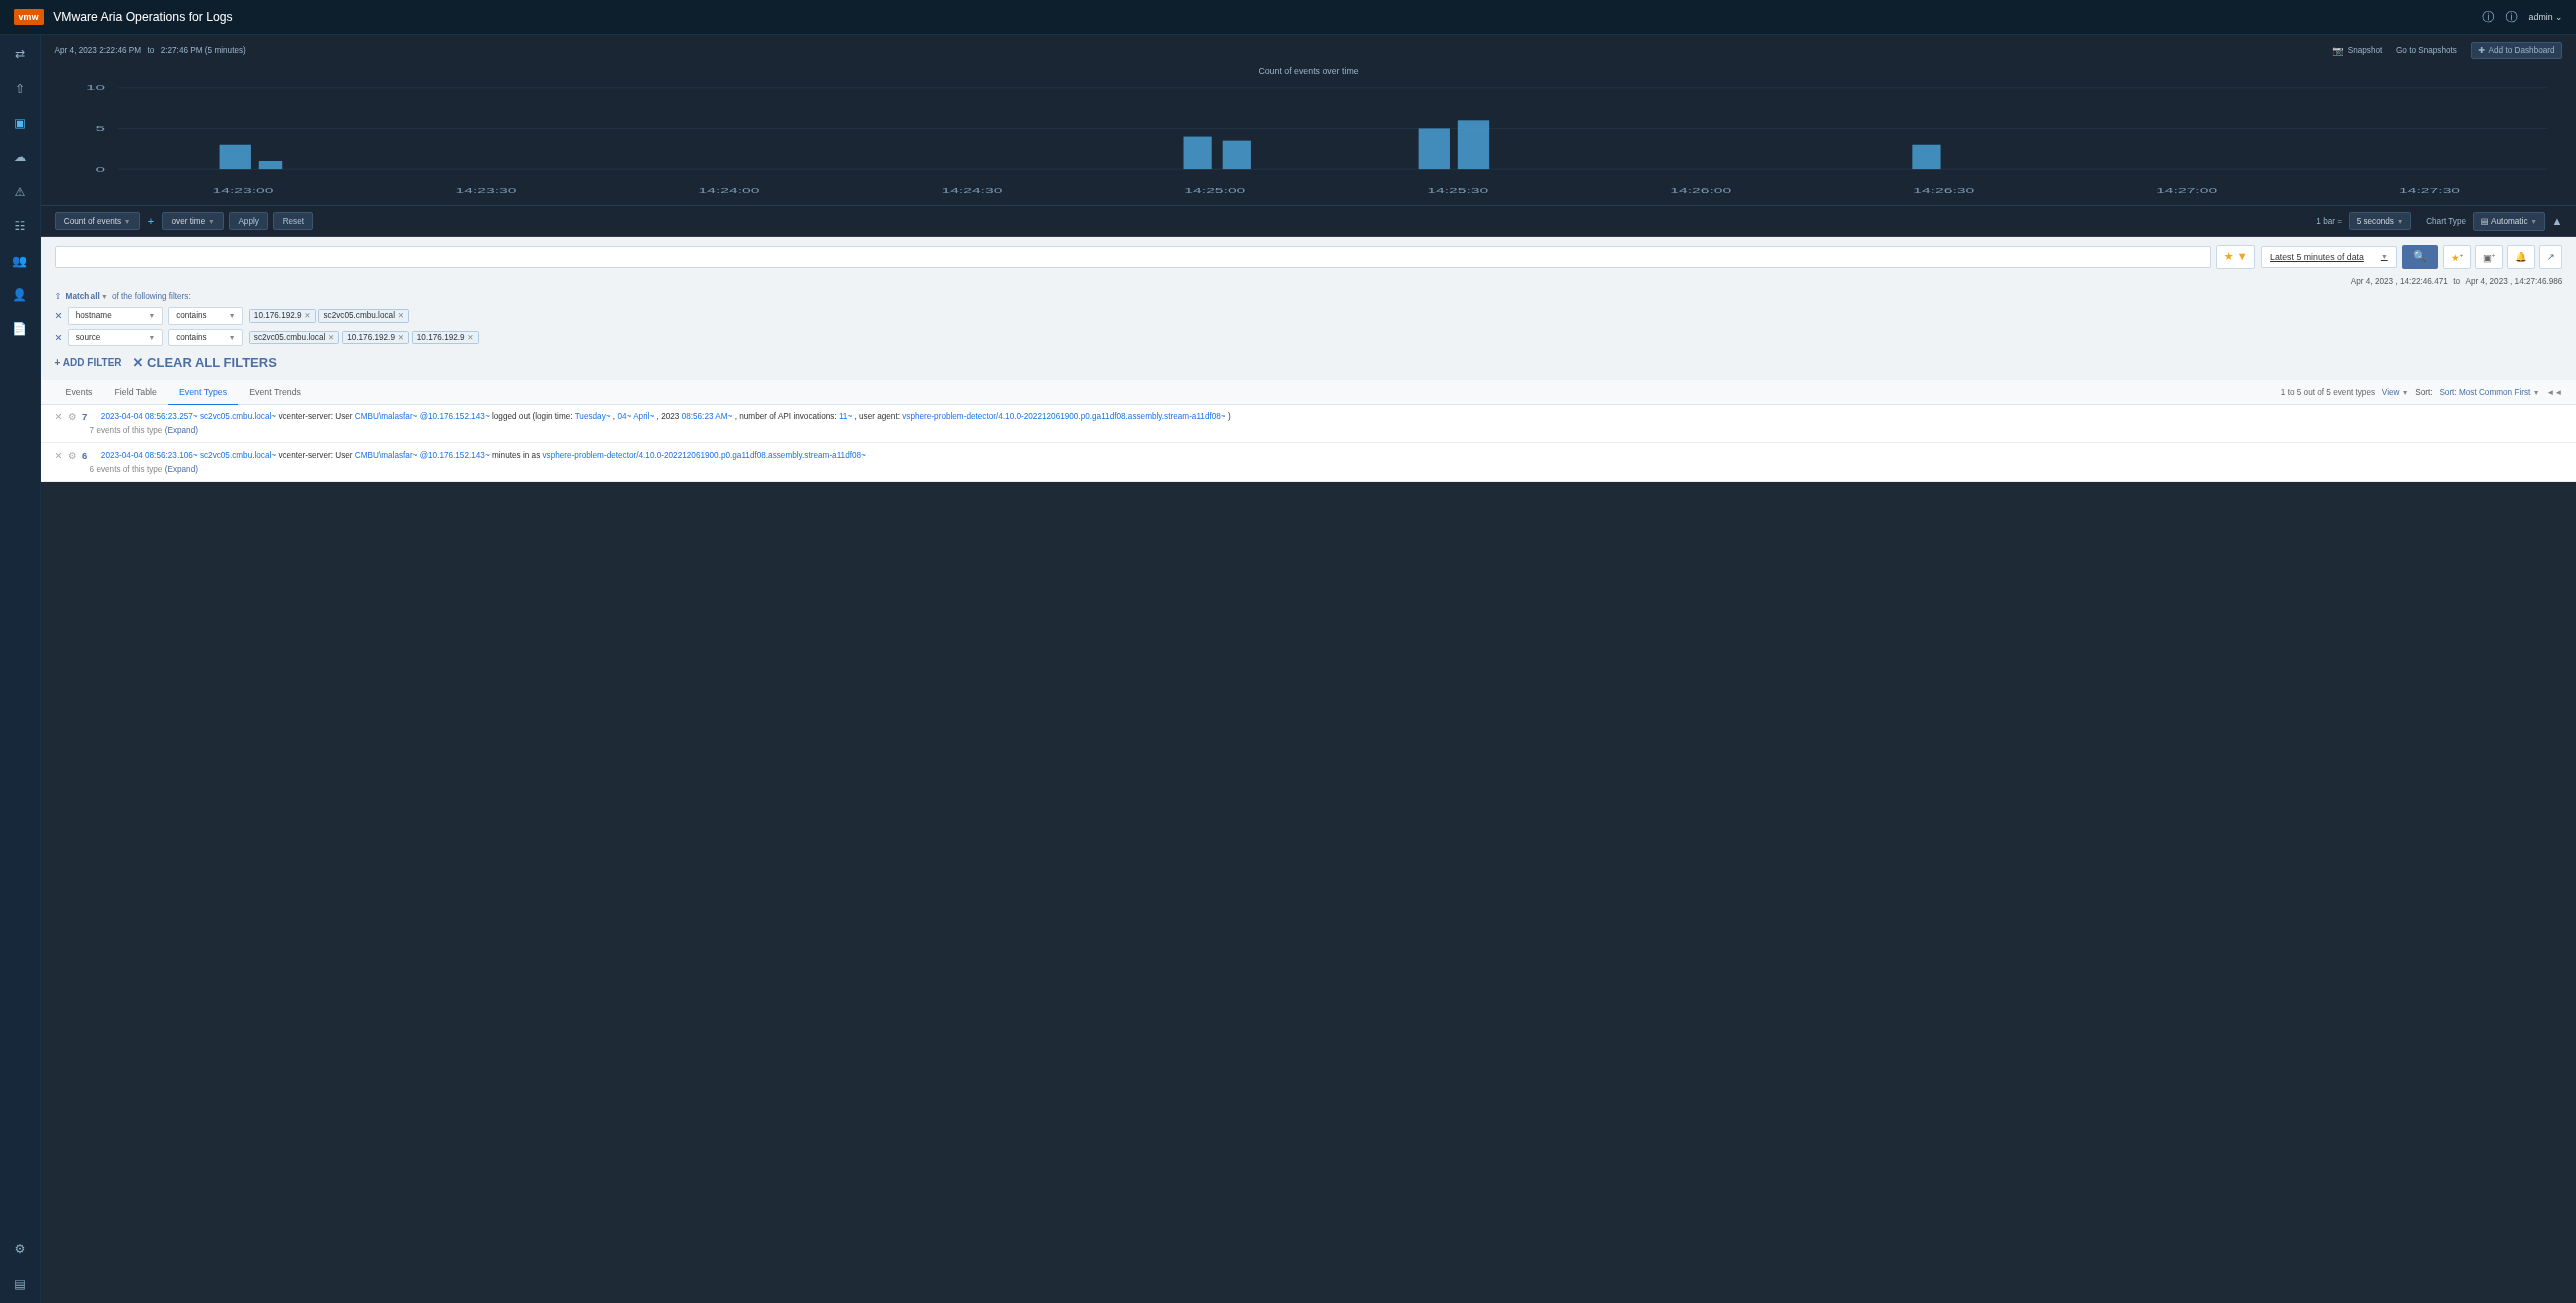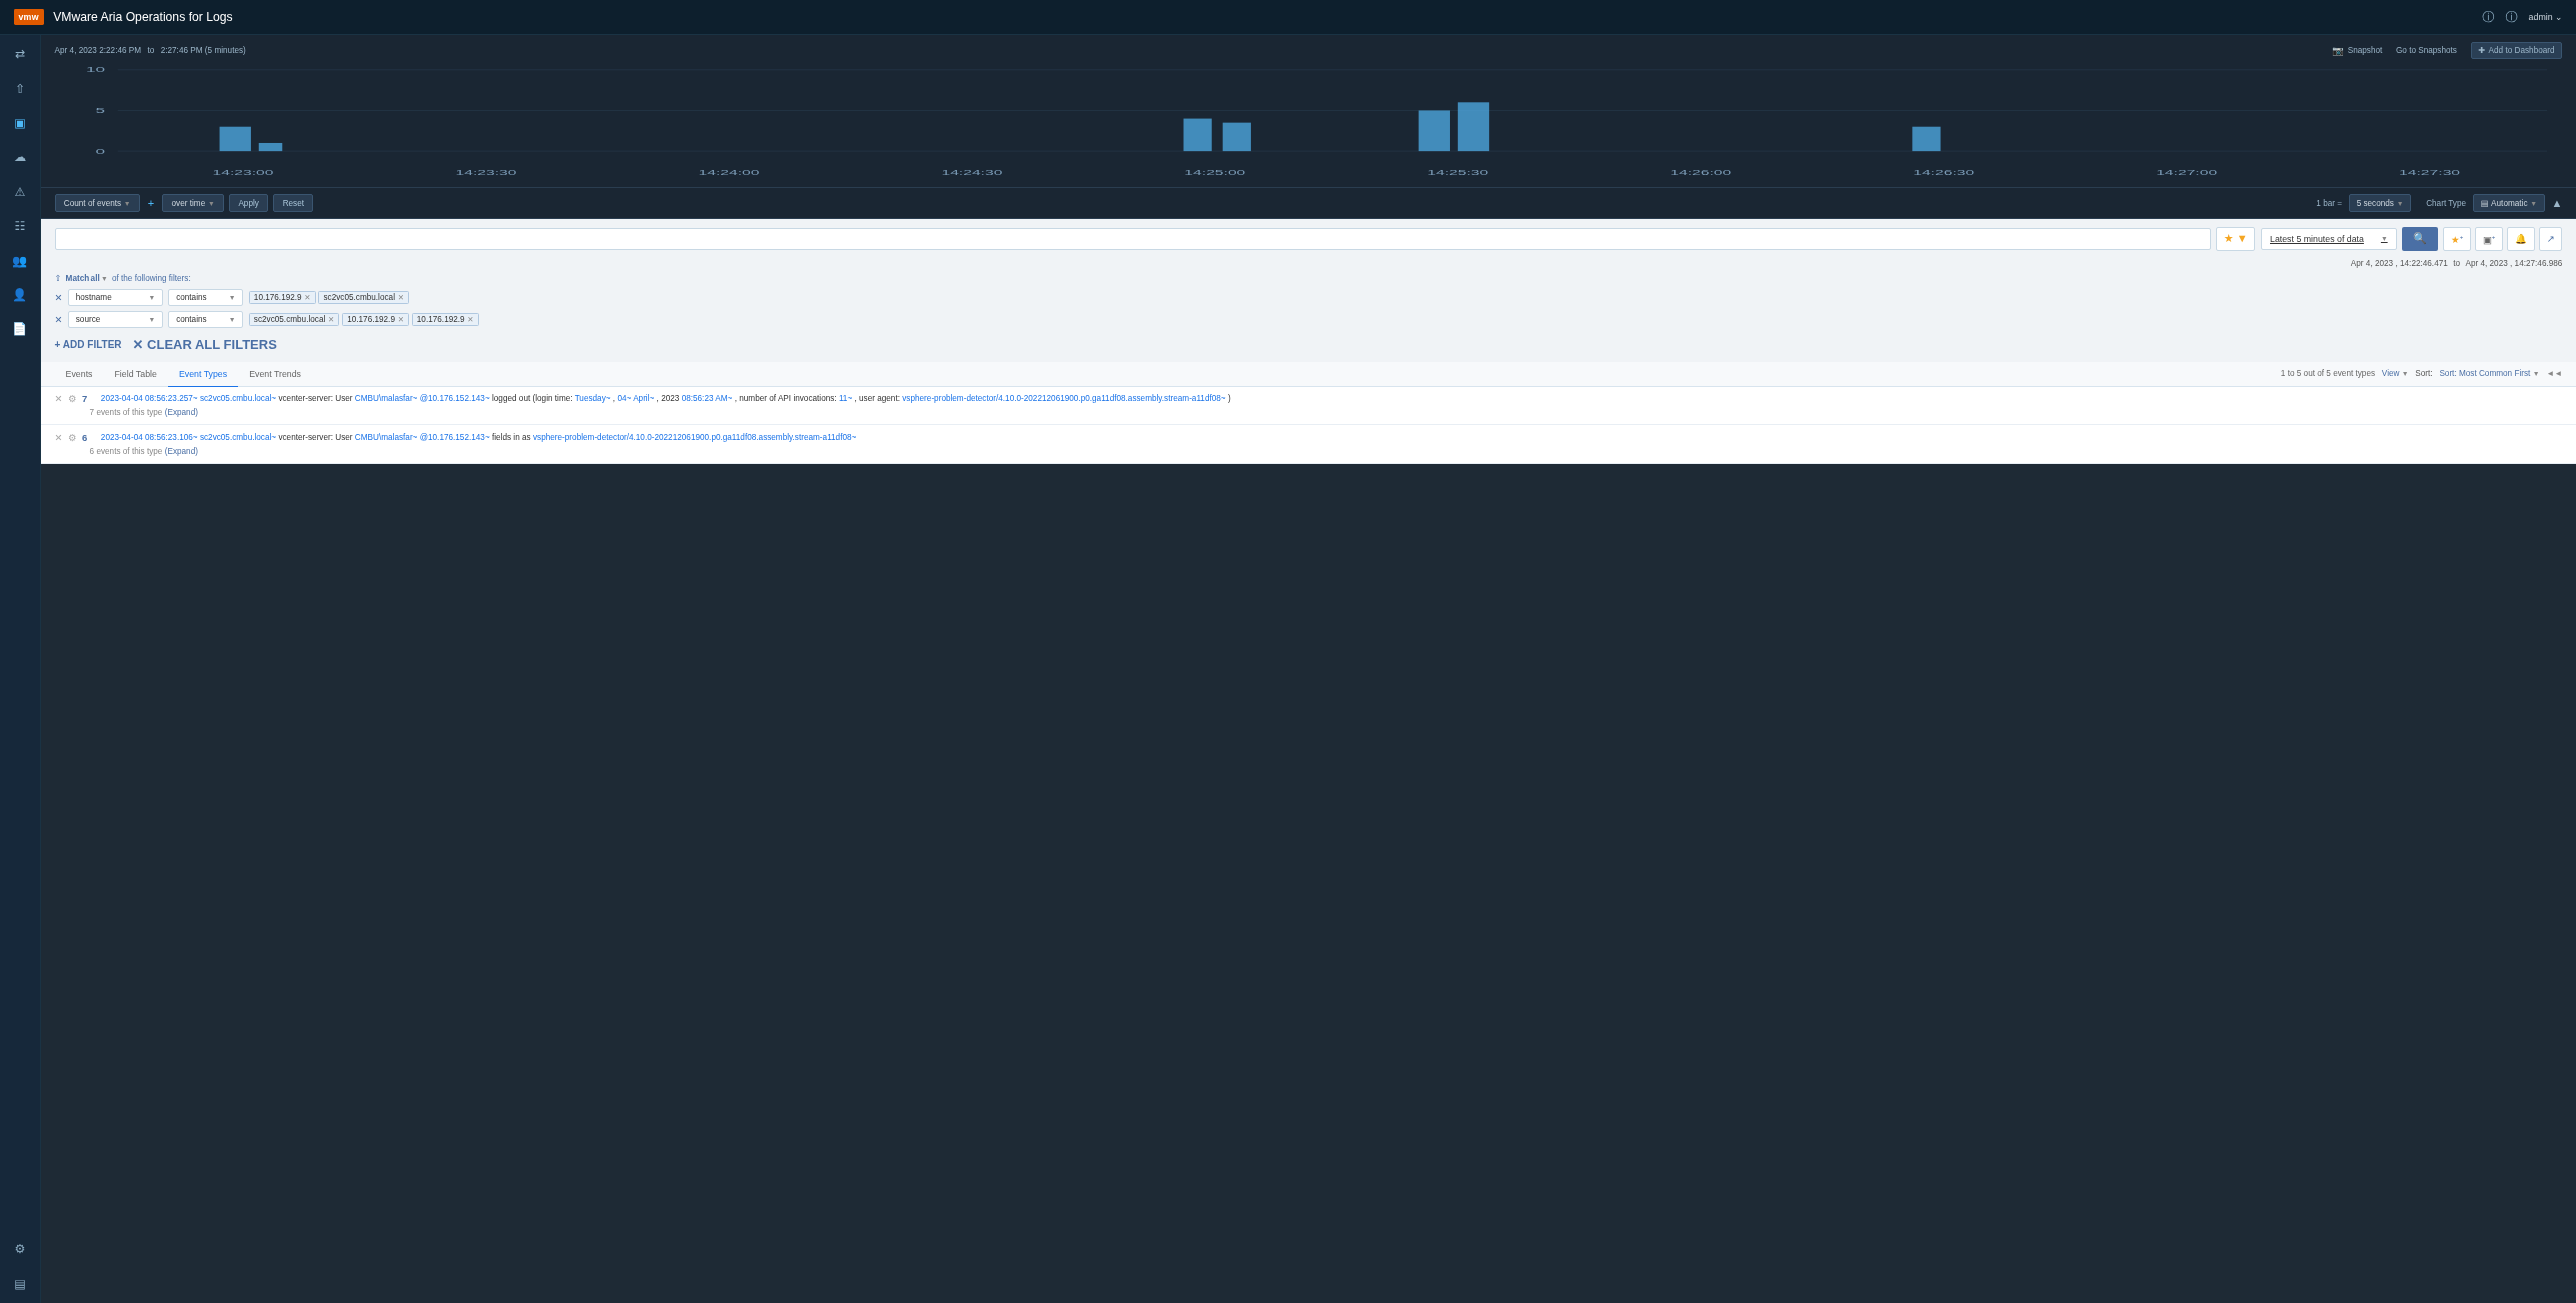--- a/index.html
+++ b/index.html
@@ -169,20 +169,21 @@
             <span>Go to Snapshots</span>
           </div>
           <div class="add-dashboard-btn">
             <span>✚</span>
             <span>Add to Dashboard</span>
           </div>
         </div>
       </div>
 
       <div class="chart-container">
+        <div class="chart-title">Count of events over time</div>
         <svg width="100%" height="122" viewBox="0 0 1600 180" preserveAspectRatio="none" style="font-size:13px">
 
           <line x1="40" y1="10" x2="1590" y2="10" stroke="#2a3d50" stroke-width="0.5"></line>
           <line x1="40" y1="70" x2="1590" y2="70" stroke="#2a3d50" stroke-width="0.5"></line>
           <line x1="40" y1="130" x2="1590" y2="130" stroke="#2a3d50" stroke-width="0.5"></line>
 
           <text x="32" y="14" fill="#7a9ab5" font-size="11" text-anchor="end">10</text>
           <text x="32" y="74" fill="#7a9ab5" font-size="11" text-anchor="end">5</text>
           <text x="32" y="134" fill="#7a9ab5" font-size="11" text-anchor="end">0</text>
 
@@ -390,21 +391,21 @@
         <div class="event-header">
           <span class="event-close">✕</span>
           <span class="event-gear">⚙</span>
           <span class="event-count">6</span>
           <span class="event-text">
             <span class="ts highlight">2023-04-04 08:56:23.106~</span>
             <span class="host highlight"> sc2vc05.cmbu.local~</span>
             <span class="plain"> vcenter-server: User </span>
             <span class="highlight">CMBU\malasfar~</span>
             <span class="highlight">@10.176.152.143~</span>
-            <span class="plain"> fields in as </span>
+            <span class="plain"> minutes in as </span>
             <span class="highlight">vsphere-problem-detector/4.10.0-202212061900.p0.ga11df08.assembly.stream-a11df08~</span>
           </span>
         </div>
         <div class="event-footer">
           6 events of this type <span class="expand">(Expand)</span>
         </div>
       </div>
     </div>
 
   </div>

